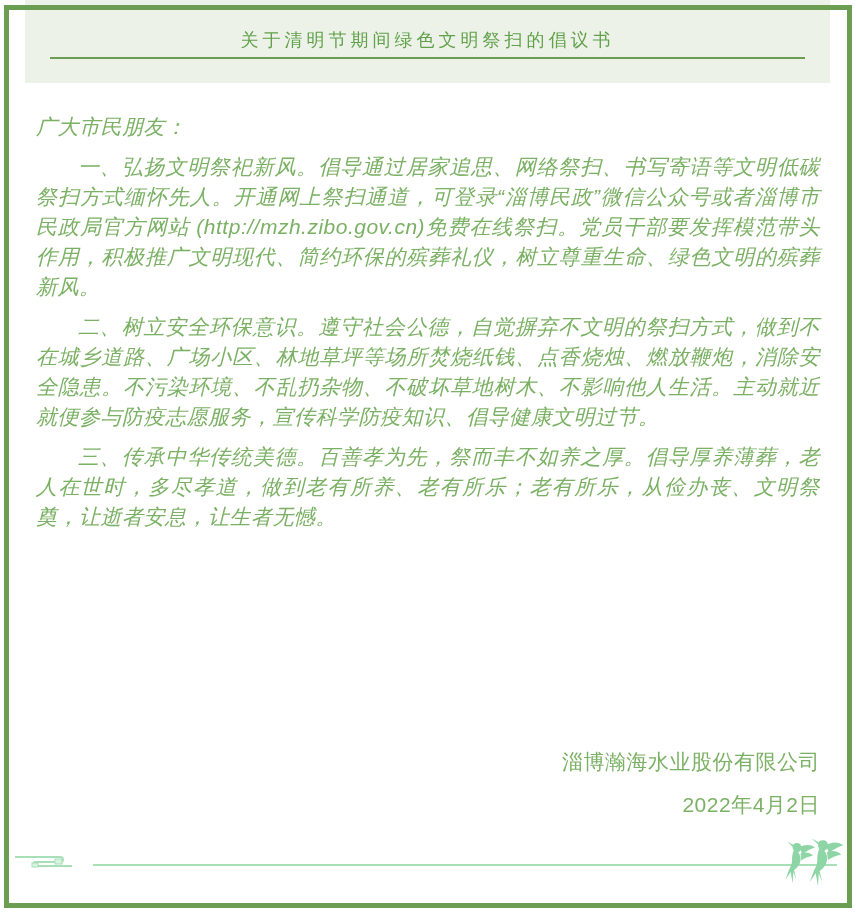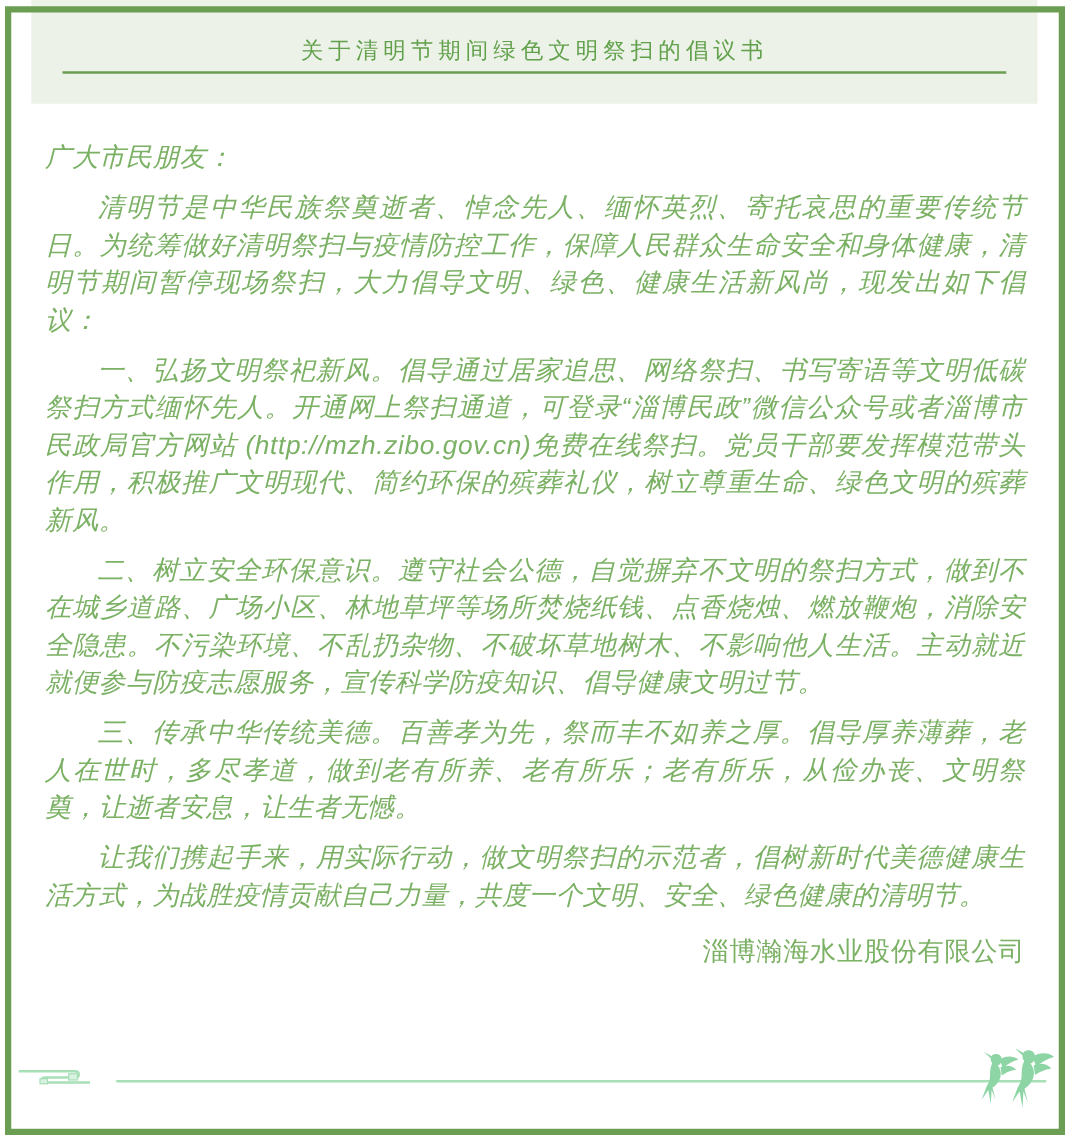--- a/index.html
+++ b/index.html
@@ -66,30 +66,29 @@
 
   <div class="band"></div>
 
   <div class="title">关于清明节期间绿色文明祭扫的倡议书</div>
   <div class="title-underline"></div>
 
   <div class="frame"></div>
 
   <div class="content">
     <p class="salutation">广大市民朋友：</p>
-    <p>清明节是中华民族祭奠逝者、悼念先人、缅怀英烈、寄托哀思的重要传统节日。为统筹做好清明祭扫与疫情防控工作，保障人民群众生命安全和身体健康，清明节期间暂停现场祭扫，大力倡导文明、绿色、健康生活新风尚，现发出如下倡议：</p>
     <p>一、弘扬文明祭祀新风。倡导通过居家追思、网络祭扫、书写寄语等文明低碳祭扫方式缅怀先人。开通网上祭扫通道，可登录“淄博民政”微信公众号或者淄博市民政局官方网站 (http://mzh.zibo.gov.cn)免费在线祭扫。党员干部要发挥模范带头作用，积极推广文明现代、简约环保的殡葬礼仪，树立尊重生命、绿色文明的殡葬新风。</p>
     <p>二、树立安全环保意识。遵守社会公德，自觉摒弃不文明的祭扫方式，做到不在城乡道路、广场小区、林地草坪等场所焚烧纸钱、点香烧烛、燃放鞭炮，消除安全隐患。不污染环境、不乱扔杂物、不破坏草地树木、不影响他人生活。主动就近就便参与防疫志愿服务，宣传科学防疫知识、倡导健康文明过节。</p>
     <p>三、传承中华传统美德。百善孝为先，祭而丰不如养之厚。倡导厚养薄葬，老人在世时，多尽孝道，做到老有所养、老有所乐；老有所乐，从俭办丧、文明祭奠，让逝者安息，让生者无憾。</p>
-    <p>让我们携起手来，用实际行动，做文明祭扫的示范者，倡树新时代美德健康生活方式，为战胜疫情贡献自己力量，共度一个文明、安全、绿色健康的清明节。</p>
   </div>
 
   <div class="signature">
     <span class="sig-inner">
       <span class="sig-company">淄博瀚海水业股份有限公司</span>
+      <span class="sig-date">2022年4月2日</span>
     </span>
   </div>
 
   <svg class="cloud-scroll" viewBox="0 0 80 16">
     <path d="M1 4 H46 C50 4 50 9 46 9 H22 C18.5 9 18.5 13 22 13 H58" fill="none" stroke="#a7dfb7" stroke-width="2"></path>
     <rect x="41" y="6" width="7" height="5" fill="#d9f2e2" stroke="#a7dfb7" stroke-width="1"></rect>
     <rect x="18" y="10" width="6" height="4" fill="#d9f2e2" stroke="#a7dfb7" stroke-width="1"></rect>
   </svg>
 
   <div class="footer-rule"></div>

